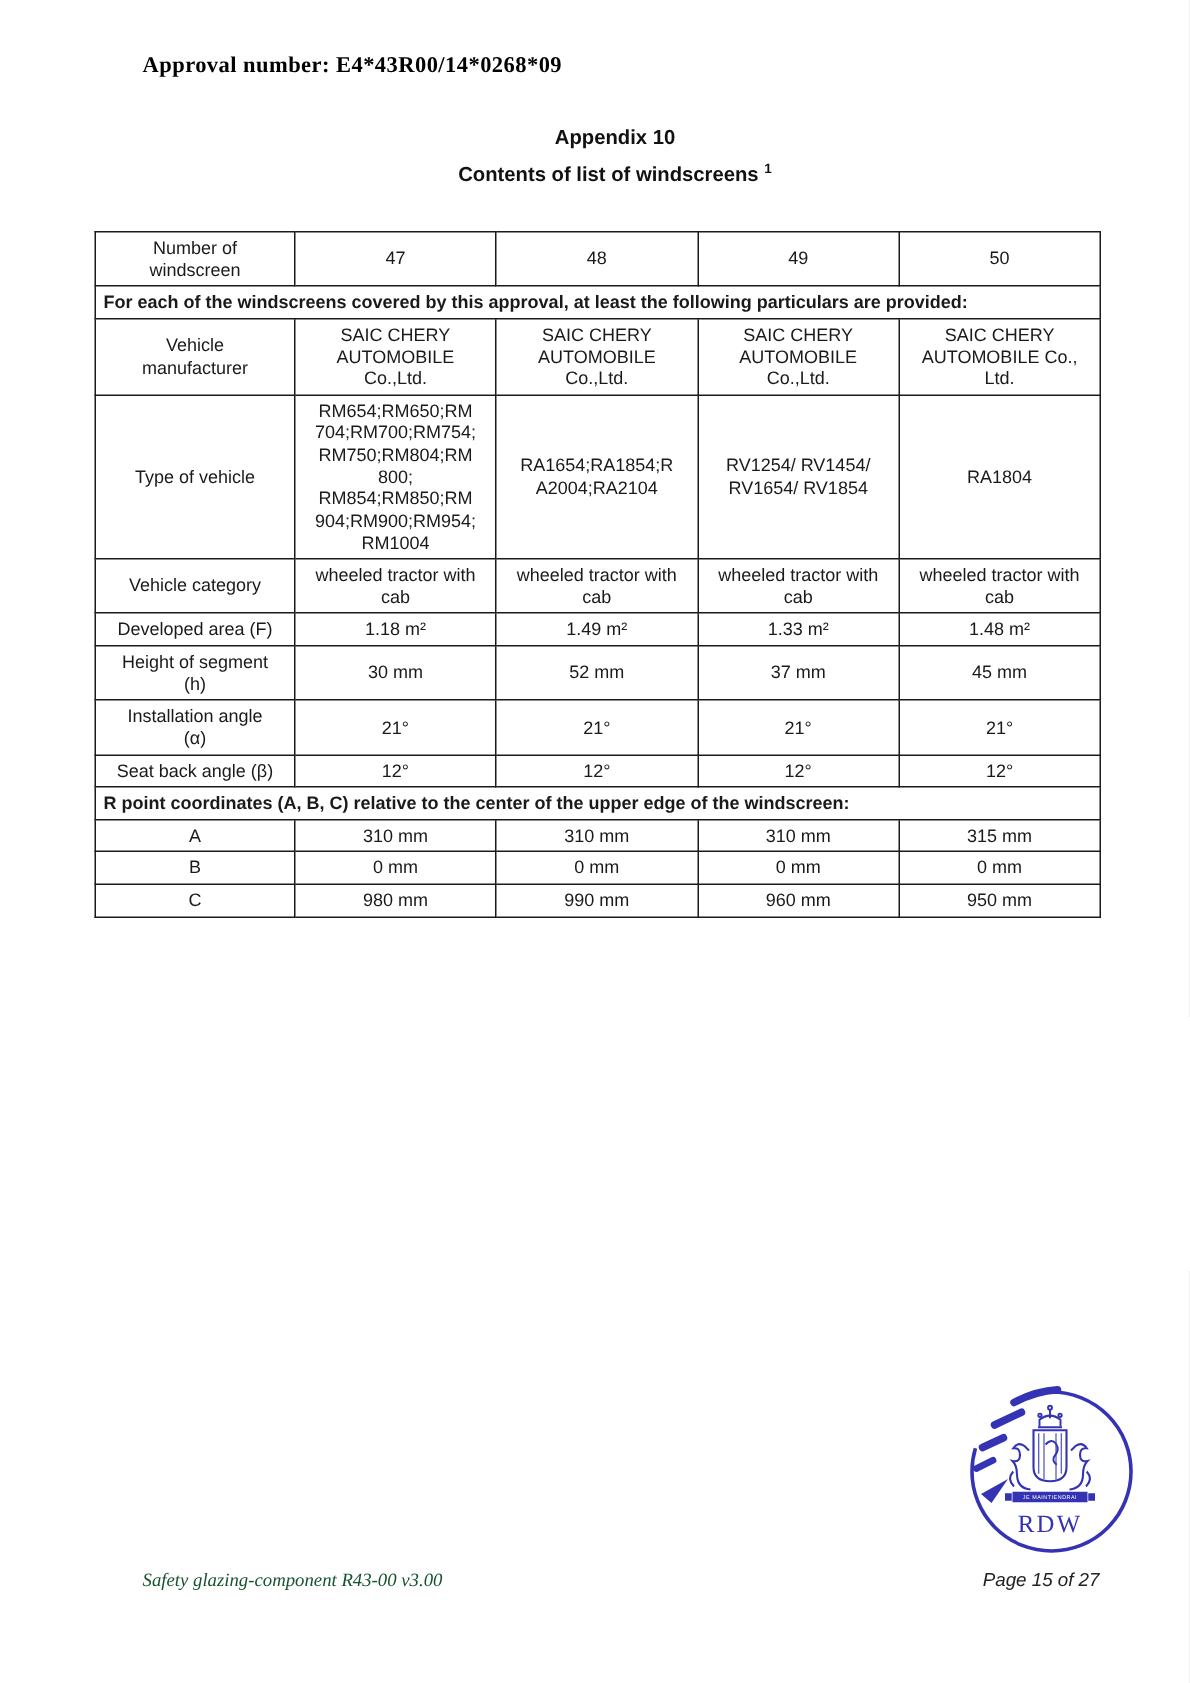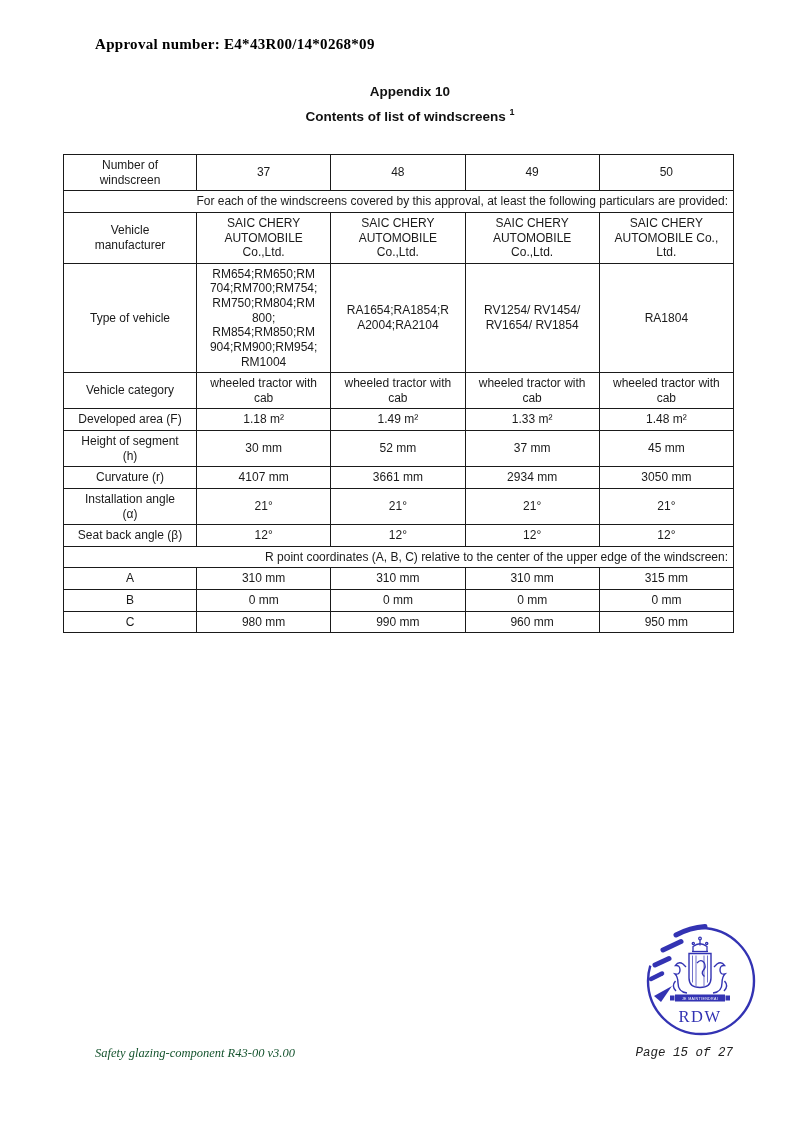--- a/index.html
+++ b/index.html
@@ -48,38 +48,39 @@
   }
   table.main td {
     border: 1px solid #1a1a1a;
     text-align: center;
     vertical-align: middle;
     padding: 3px 2px;
     white-space: pre-line;
     overflow: hidden;
   }
   table.main td.full {
-    text-align: right;
+    text-align: left;
     padding: 3px 5px;
     white-space: normal;
+    font-weight: bold;
   }
   .footer-left {
     position: absolute;
     left: 95px;
     top: 1046px;
     font-family: "Liberation Serif", serif;
     font-style: italic;
     font-size: 12.5px;
     color: #14532d;
   }
   .footer-right {
     position: absolute;
     right: 60px;
     top: 1046px;
-    font-family: Liberation Mono, monospace;
+    font-family: Liberation Sans, sans-serif;
     font-style: italic;
     font-size: 12.5px;
     color: #222;
   }
   .rdw-logo {
     position: absolute;
     left: 642px;
     top: 922px;
     width: 116px;
     height: 116px;
@@ -102,21 +103,21 @@
       <col style="width:133px">
       <col style="width:134.25px">
       <col style="width:134.25px">
       <col style="width:134.25px">
       <col style="width:134.25px">
     </colgroup>
     <tbody id="table-body">
         <tr>
           <td>Number of
 windscreen</td>
-          <td>37</td>
+          <td>47</td>
           <td>48</td>
           <td>49</td>
           <td>50</td>
         </tr>
         <tr>
           <td colspan="5" class="full">For each of the windscreens covered by this approval, at least the following particulars are provided:</td>
         </tr>
         <tr>
           <td>Vehicle
 manufacturer</td>
@@ -168,27 +169,20 @@
         </tr>
         <tr>
           <td>Height of segment
 (h)</td>
           <td>30 mm</td>
           <td>52 mm</td>
           <td>37 mm</td>
           <td>45 mm</td>
         </tr>
         <tr>
-          <td>Curvature (r)</td>
-          <td>4107 mm</td>
-          <td>3661 mm</td>
-          <td>2934 mm</td>
-          <td>3050 mm</td>
-        </tr>
-        <tr>
           <td>Installation angle
 (α)</td>
           <td>21°</td>
           <td>21°</td>
           <td>21°</td>
           <td>21°</td>
         </tr>
         <tr>
           <td>Seat back angle (β)</td>
           <td>12°</td>

